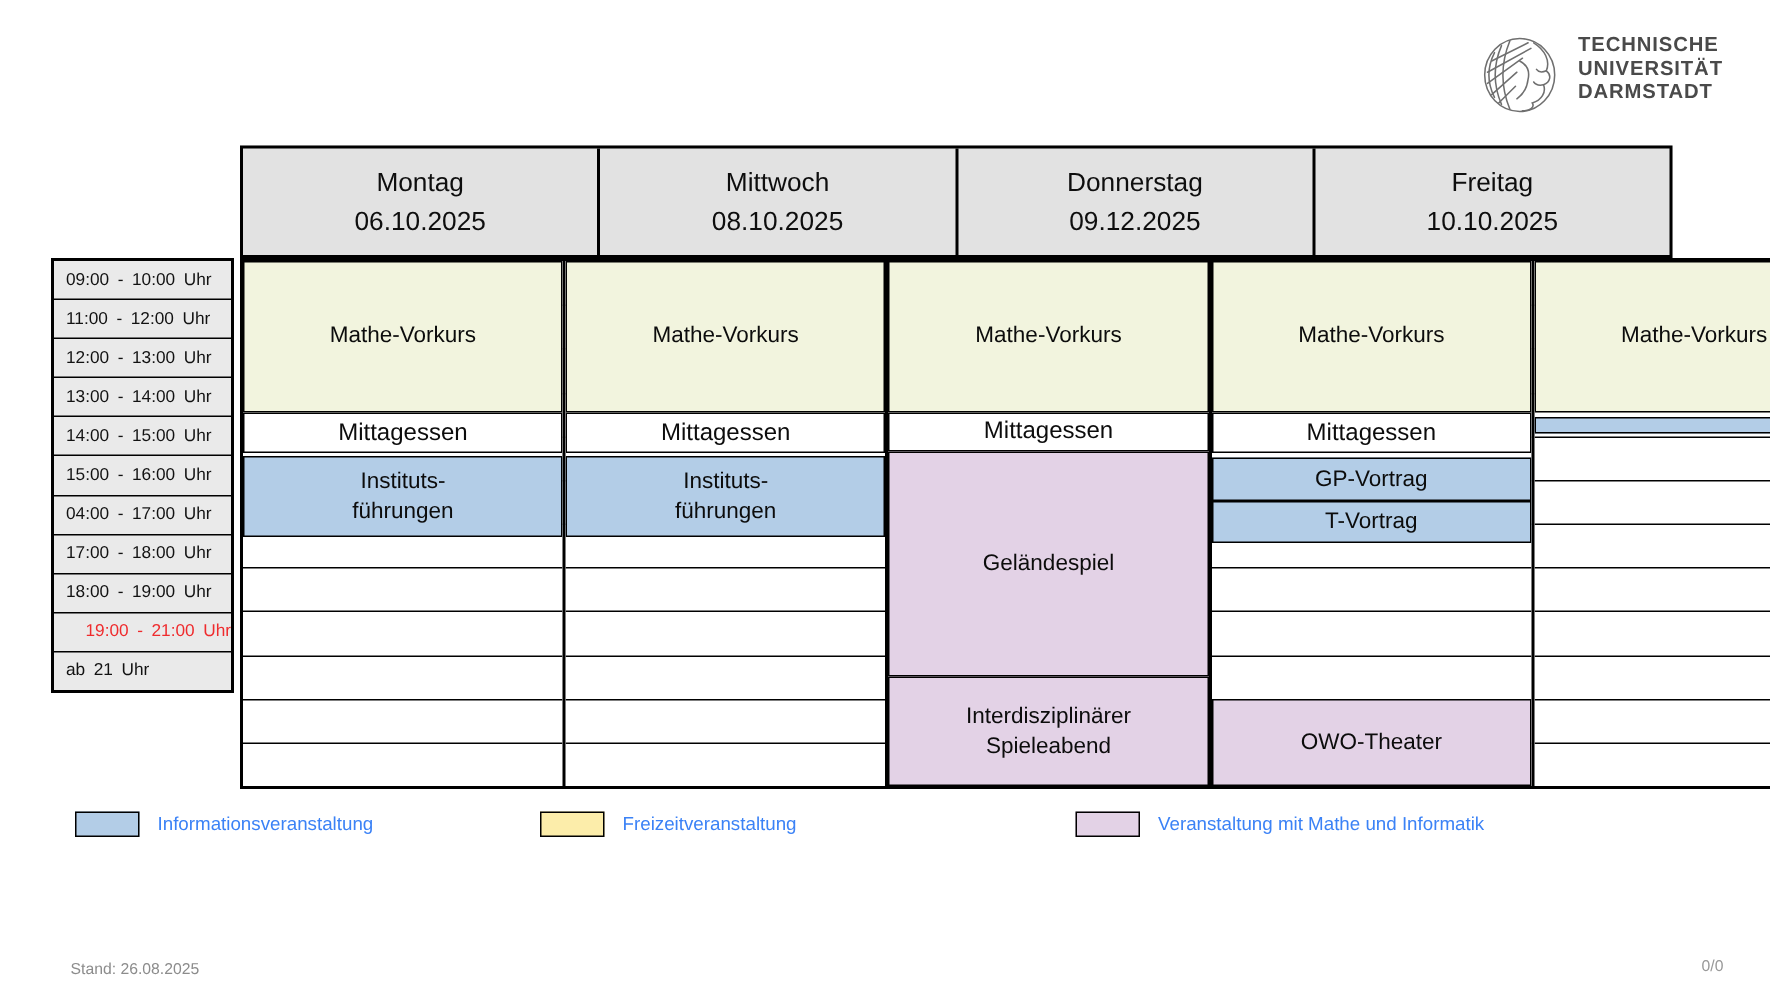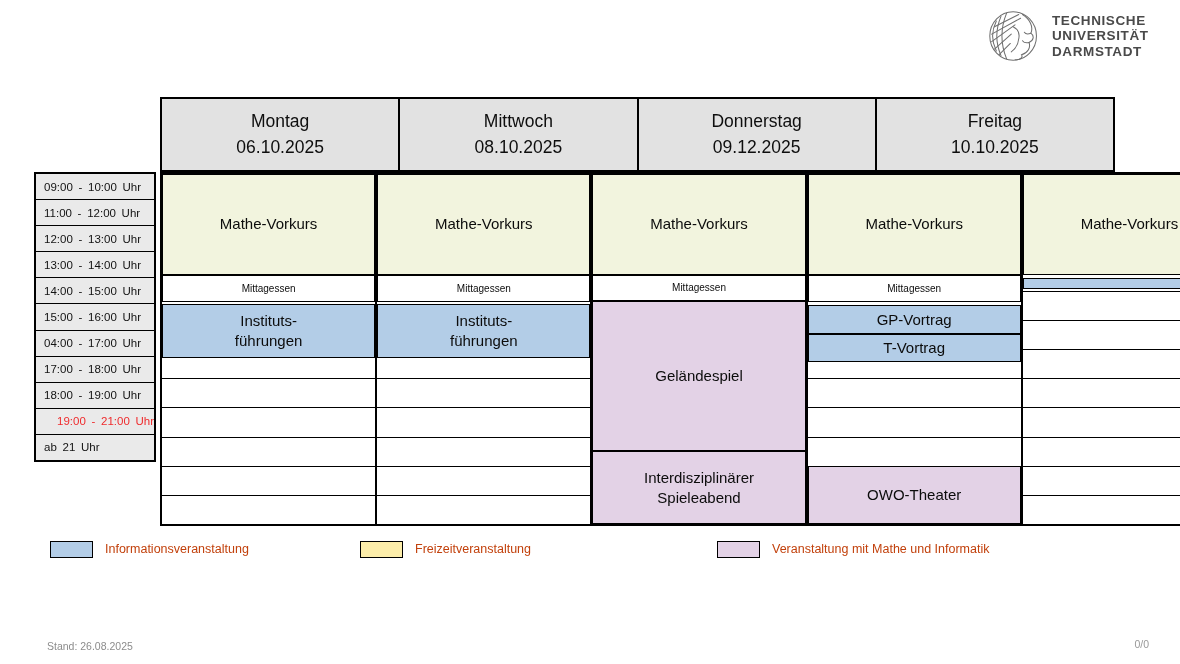--- a/index.html
+++ b/index.html
@@ -3,21 +3,21 @@
 <meta charset="utf-8">
 <style>
   html,body { margin:0; padding:0; background:#ffffff; }
   #canvas {
     position:relative; width:1180px; height:664px; background:#ffffff;
     font-family:"Liberation Sans", sans-serif; overflow:hidden;
     -webkit-font-smoothing:antialiased;
   }
 
   
-  .logo { position:absolute; left:986px; top:8px; display:flex; align-items:center; }
+  .logo { position:absolute; left:986px; top:22px; display:flex; }
   .logo svg { width:58px; height:56px; }
   .logo-text { margin-left:8px; color:#4a4a4a; font-size:13.5px; line-height:15.5px; letter-spacing:0.6px; font-weight:bold; }
 
   
   .header-row {
     position:absolute; left:160px; top:97px; width:955px; height:75px;
     display:flex; background:#e2e2e2; border:2px solid #000; box-sizing:border-box;
   }
   .header-cell {
     flex:1 1 0; border-right:2px solid #000; box-sizing:border-box;
@@ -48,26 +48,26 @@
   .day-col { flex:1 1 0; position:relative; border-right:2px solid #000; box-sizing:border-box; overflow:hidden; }
   .day-col:last-child { border-right:none; }
   .hour-line { position:absolute; left:0; right:0; border-top:1px solid #000; }
 
   .event {
     position:absolute; left:0; right:0; box-sizing:border-box;
     border:1px solid #000; display:flex; align-items:center; justify-content:center;
     text-align:center; font-size:15px; color:#0c0c0c; line-height:1.32; white-space:pre-line;
     z-index:2;
   }
-  .event.lunch { font-size:10px; }
+  .event.lunch { font-size:16px; }
 
   
   .legend-item { position:absolute; top:540px; height:18px; display:flex; align-items:center; }
   .legend-swatch { width:43px; height:17px; border:1px solid #000; box-sizing:border-box; }
-  .legend-label { margin-left:12px; font-size:12.5px; color:#c2410c; white-space:nowrap; }
+  .legend-label { margin-left:12px; font-size:12.5px; color:#3b82f6; white-space:nowrap; }
 
   
   .stand { position:absolute; left:47px; top:640px; font-size:10.5px; color:#8c8c8c; }
   .page-indicator { position:absolute; right:31px; top:638px; font-size:10.5px; color:#999999; }
 </style>
 </head>
 <body>
 
 <div id="canvas">
 

